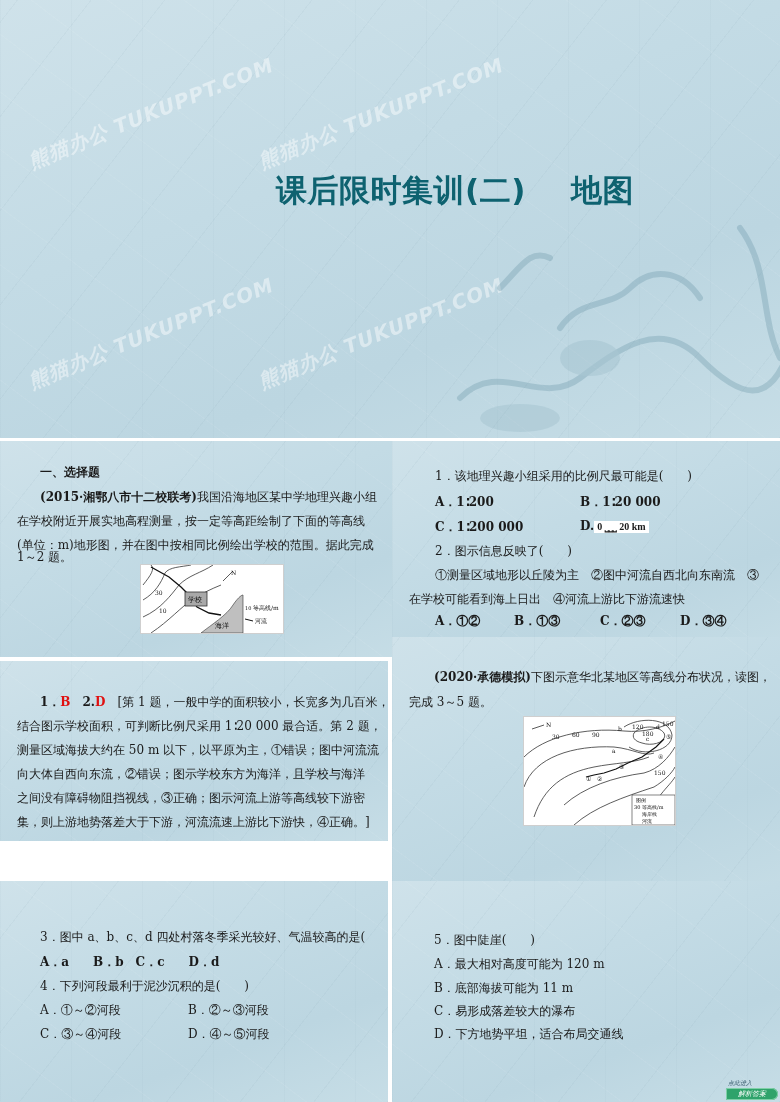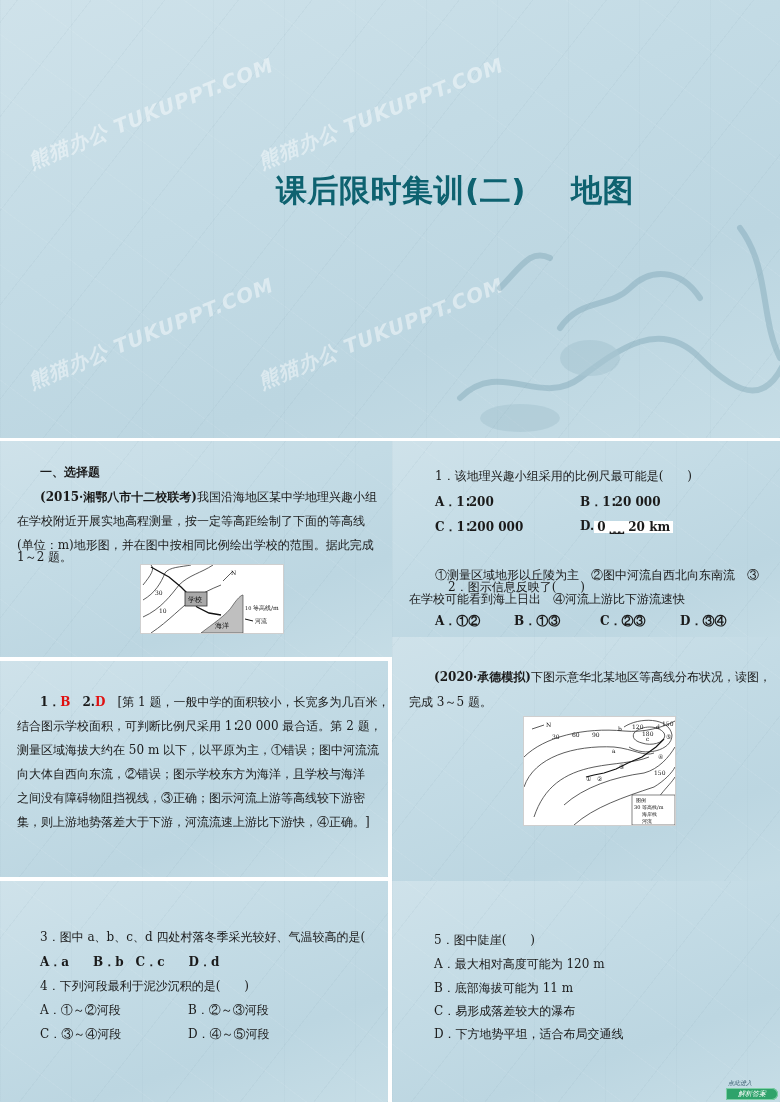--- a/index.html
+++ b/index.html
@@ -25,21 +25,21 @@
   }
   .watermark {
     position:absolute; color:rgba(255,255,255,0.45); font-family:"DejaVu Sans", sans-serif;
     font-weight:bold; font-style:italic; font-size:20px; transform:rotate(-22deg);
     white-space:nowrap; pointer-events:none; letter-spacing:1px;
   }
   
   #s0 { left:0; top:0; width:780px; height:438px; }
   #s1 { left:0; top:441px; width:412px; height:216px; }
   #s2 { left:392px; top:441px; width:388px; height:216px; }
-  #s3 { left:0; top:661px; width:388px; height:216px; }
+  #s3 { left:0; top:661px; width:388px; height:180px; }
   #s4 { left:392px; top:637px; width:388px; height:268px; }
   #s5 { left:0; top:881px; width:388px; height:221px; }
   #s6 { left:392px; top:881px; width:388px; height:221px; }
 
   .title {
     position:absolute; left:276px; top:170px; font-family:"DejaVu Sans", sans-serif;
     font-weight:bold; font-size:31px; color:#0e6270; letter-spacing:0.5px; white-space:pre;
   }
   .b { font-weight:bold; }
   .red { color:#e01010; font-weight:bold; }
@@ -48,21 +48,21 @@
     position:absolute; background:#ffffff; border:1px solid #cfcfcf;
   }
   .answer-btn {
     position:absolute; width:46px; height:16px; background:#2fa36b; color:#fff;
     font-family:"DejaVu Sans", sans-serif; font-size:8px; line-height:16px; text-align:center;
     border-radius:2px 8px 8px 2px; box-shadow:0 0 0 1px #7fd0a7 inset;font-style:italic;
   }
   .answer-btn small {
     position:absolute; left:2px; top:-9px; font-size:6px; color:#3c5f70; line-height:8px;
   }
-  .scalebar { display:inline-block; background:#fff; font-size:12px; padding:0 3px; vertical-align:middle; line-height:12px; }
+  .scalebar { display:inline-block; background:#fff; font-size:10px; padding:0 3px; vertical-align:middle; line-height:12px;font-family:Liberation Serif, serif; }
 </style>
 </head>
 <body>
 
 <div class="slide" id="s0">
   <div class="watermark" style="left:20px;top:100px;">熊猫办公 TUKUPPT.COM</div>
   <div class="watermark" style="left:250px;top:100px;">熊猫办公 TUKUPPT.COM</div>
   <div class="watermark" style="left:20px;top:320px;">熊猫办公 TUKUPPT.COM</div>
   <div class="watermark" style="left:250px;top:320px;">熊猫办公 TUKUPPT.COM</div>
   <svg class="dragon" viewBox="0 0 360 240">
@@ -115,21 +115,21 @@
 </div>
 
 <div class="slide" id="s2">
   <div class="line" style="left:43px;top:27px;">1．该地理兴趣小组采用的比例尺最可能是(　　)</div>
   <div class="line b" style="left:43px;top:53px;">A．1∶200</div>
   <div class="line b" style="left:188px;top:53px;">B．1∶20 000</div>
   <div class="line b" style="left:43px;top:78px;">C．1∶200 000</div>
   <div class="line b" style="left:188px;top:78px;">
     <span>D.</span><span class="scalebar">0 ⎵⎵⎵ 20 km</span>
   </div>
-  <div class="line" style="left:56px;top:102px;margin-top:36px;">2．图示信息反映了(　　)</div>
+  <div class="line" style="left:43px;top:102px;">2．图示信息反映了(　　)</div>
   <div class="line" style="left:43px;top:126px;">①测量区域地形以丘陵为主　②图中河流自西北向东南流　③</div>
   <div class="line" style="left:17px;top:150px;">在学校可能看到海上日出　④河流上游比下游流速快</div>
   <div class="line b" style="left:43px;top:172px;">A．①②</div>
   <div class="line b" style="left:122px;top:172px;">B．①③</div>
   <div class="line b" style="left:208px;top:172px;">C．②③</div>
   <div class="line b" style="left:288px;top:172px;">D．③④</div>
   <div class="answer-btn" style="left:334px;top:208px;width:52px;height:12px;line-height:12px;font-size:7px;">
     <small>点此进入</small><span>解析答案</span>
   </div>
 </div>

